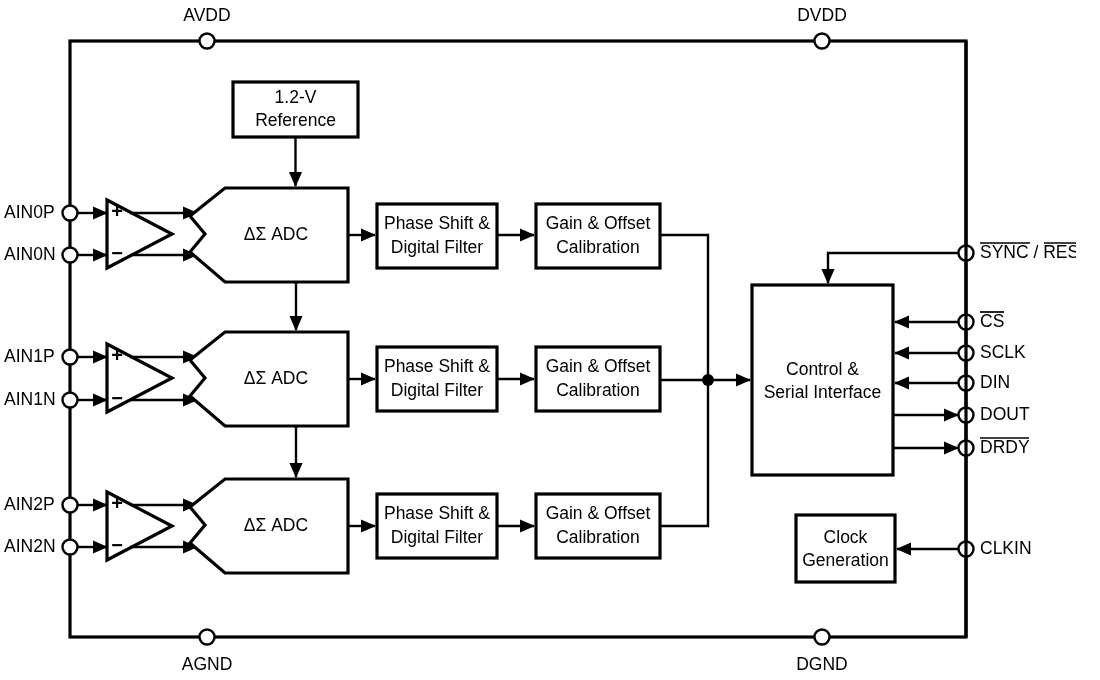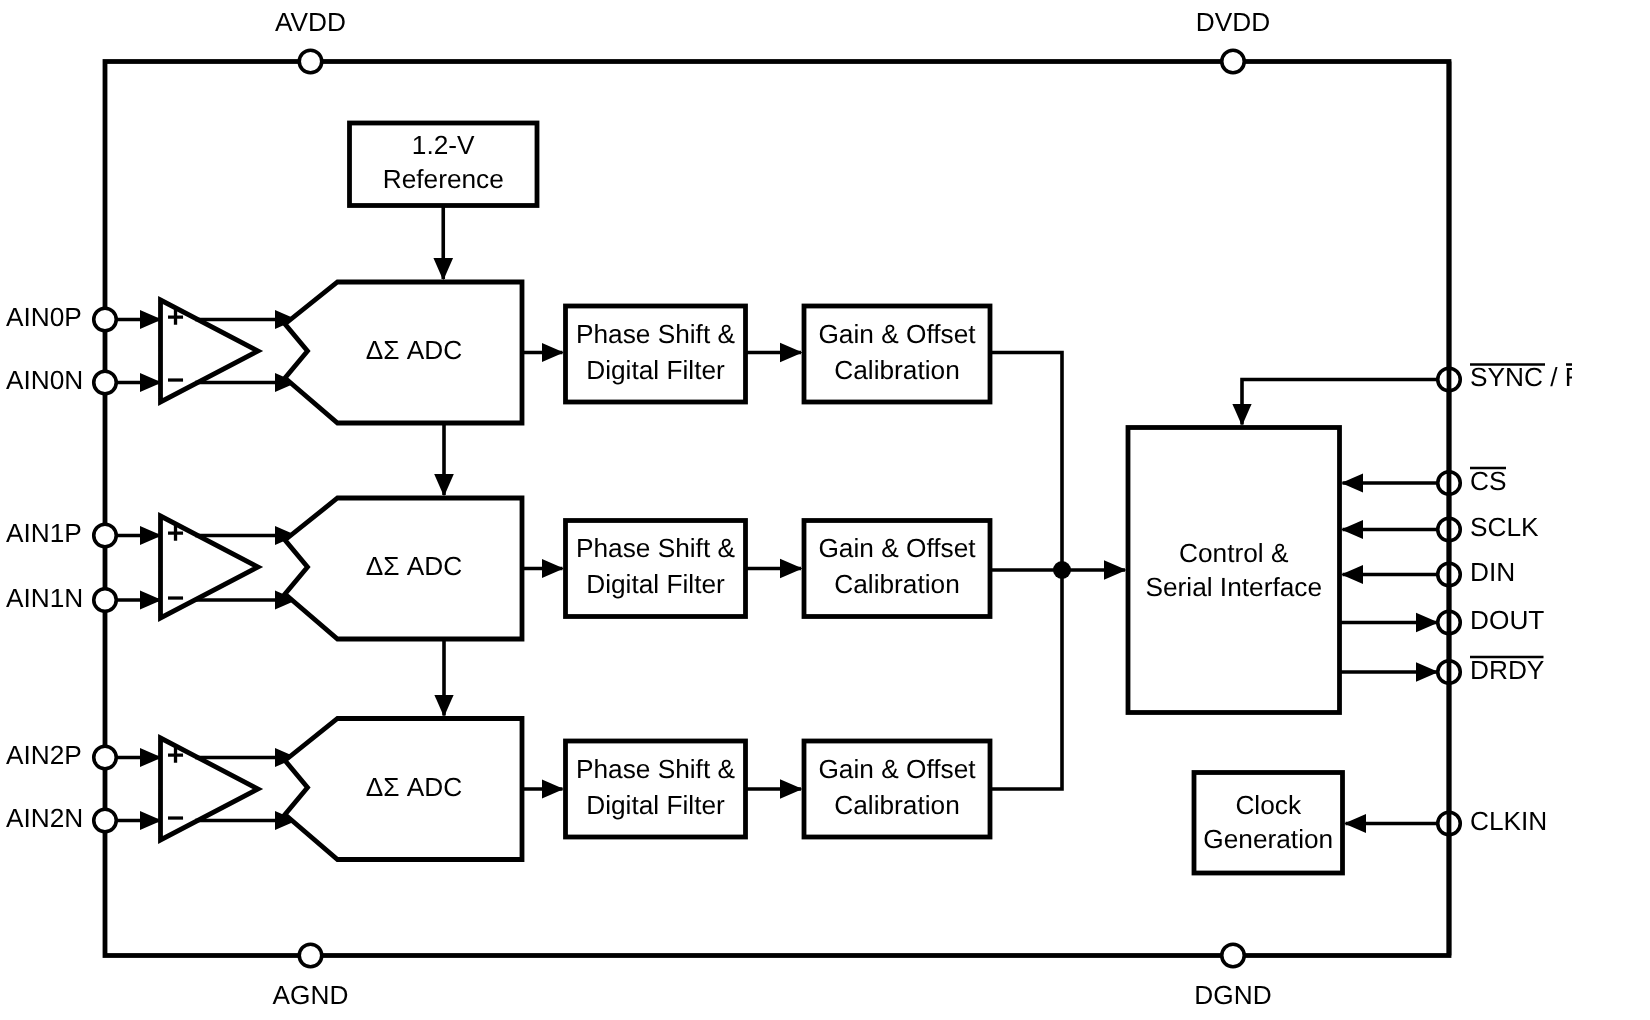--- a/index.html
+++ b/index.html
@@ -7,20 +7,21 @@
     padding: 0;
     background: #ffffff;
   }
   #canvas {
     position: relative;
     width: 1048px;
     height: 680px;
     background: #ffffff;
     font-family: "Liberation Sans", sans-serif;
     overflow: hidden;
+    padding-left: 28px;
   }
   svg#diagram {
     position: absolute;
     top: 0; left: 0;
     width: 1100px;
     height: 680px;
   }
   .wire      { stroke: #000; stroke-width: 2.4; fill: none; }
   .busline   { stroke: #000; stroke-width: 2.4; fill: none; }
   .border    { stroke: #000; stroke-width: 3.2; fill: none; }

